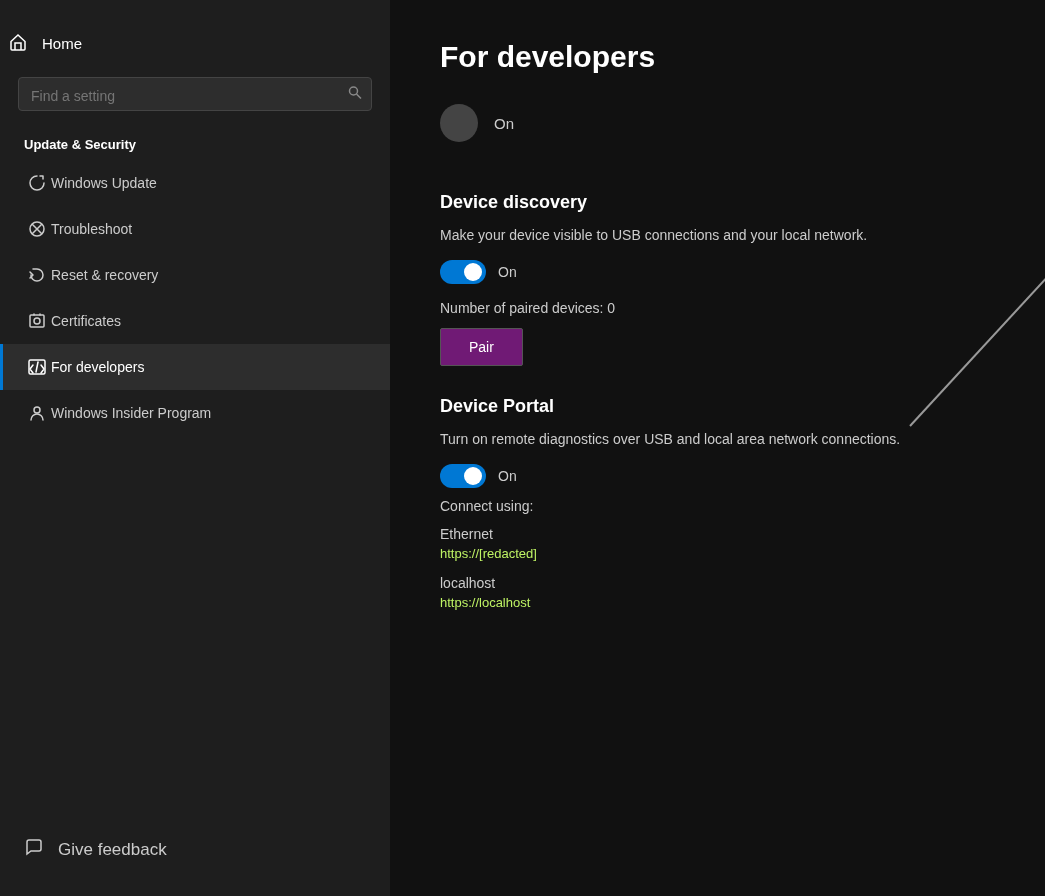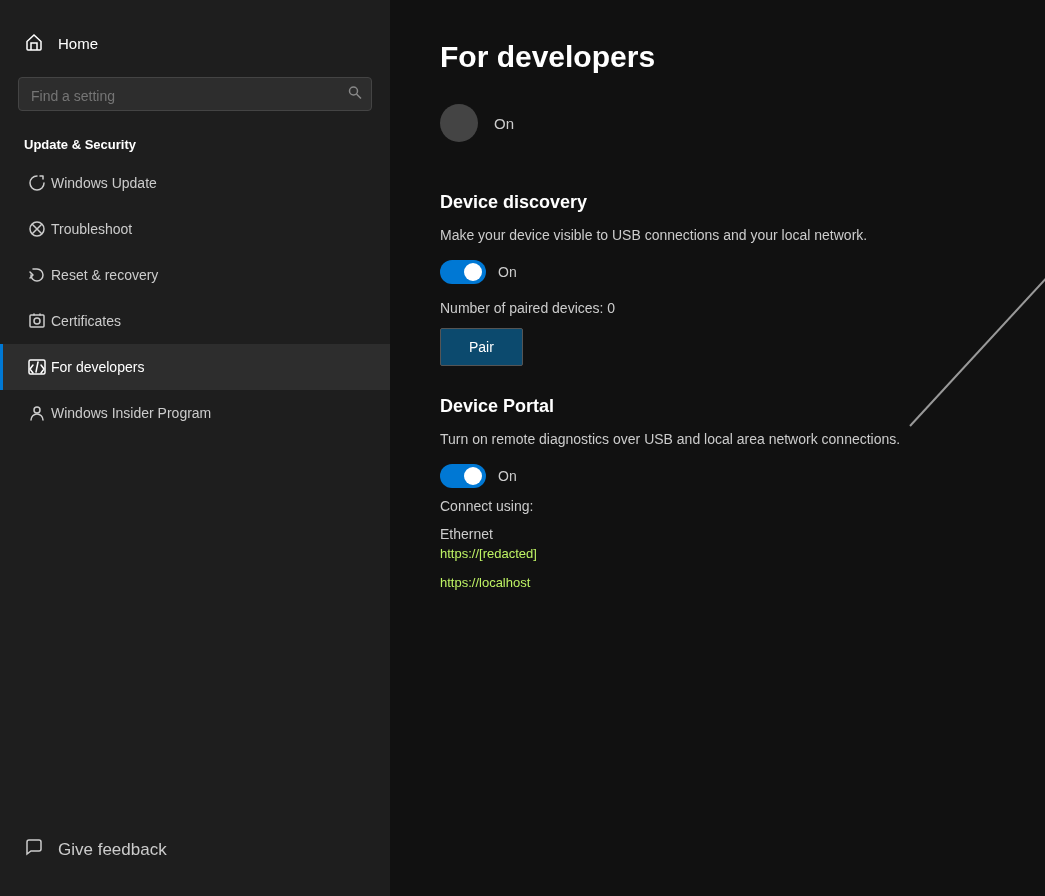--- a/index.html
+++ b/index.html
@@ -20,21 +20,21 @@
       background: #1e1e1e;
       padding: 20px 0;
       display: flex;
       flex-direction: column;
       height: 896px;
     }
 
     .sidebar-home {
       display: flex;
       align-items: center;
-      padding: 12px 24px;
+      padding: 12px 8px;
       cursor: pointer;
       color: #ffffff;
       font-size: 15px;
       gap: 14px;
     }
 
     .search-box {
       margin: 10px 18px 16px;
       position: relative;
     }
@@ -183,21 +183,21 @@
       color: #cccccc;
     }
 
     .info-row {
       font-size: 14px;
       color: #cccccc;
       margin: 16px 0 12px;
     }
 
     .pair-button {
-      background: #0c4a6e;
+      background: #701a75;
       border: 1px solid #555;
       color: #ffffff;
       padding: 10px 28px;
       font-size: 14px;
       cursor: pointer;
       border-radius: 2px;
       margin-bottom: 30px;
     }
 
     
@@ -379,17 +379,18 @@
         <div class="toggle-thumb"></div>
       </div>
       <span class="toggle-label">On</span>
     </div>
 
     <p class="connect-label">Connect using:</p>
 
     <p class="connect-type">Ethernet</p>
     <a class="connect-url" href="#">https://[redacted]</a>
 
+    <p class="connect-type">localhost</p>
     <a class="connect-url" href="#">https://localhost</a>
 
   </div>
 
 </main>
 
 </body></html>

